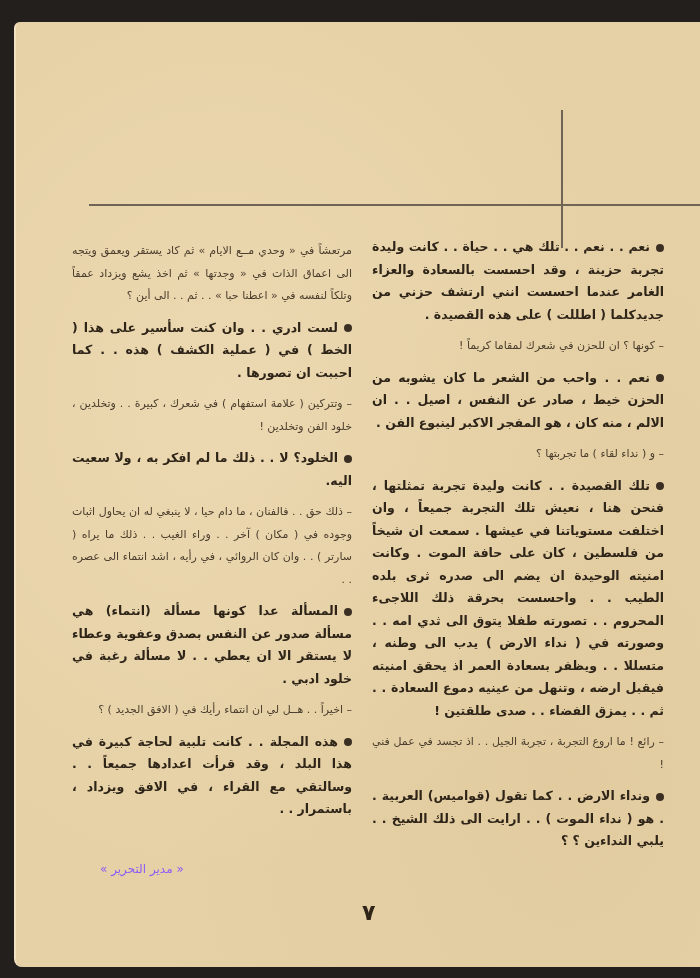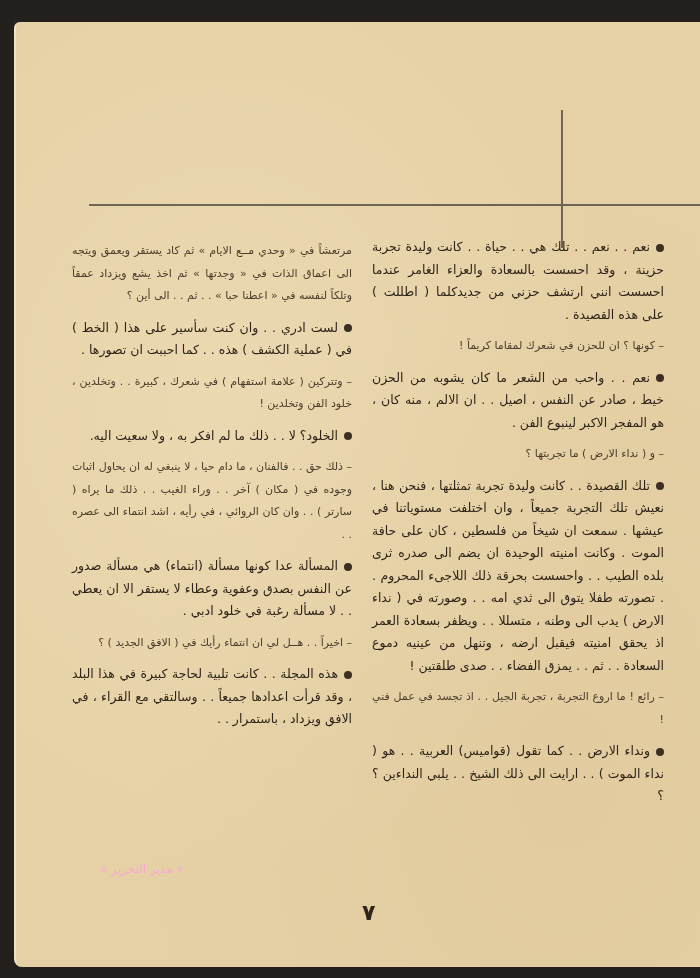--- a/index.html
+++ b/index.html
@@ -37,36 +37,36 @@
       position: absolute;
       direction: rtl;
       text-align: justify;
       color: #2e2418;
       font-size: 12.5px;
       line-height: 22.5px;
     }
     .col-right { left: 372px; width: 292px; top: 236px; }
     .col-left  { left: 72px;  width: 280px; top: 240px; }
     .para { margin: 0 0 9px 0; }
-    .para.answer { font-weight: normal; }
+    .para.answer { font-weight: bold; }
     .para.question { font-size: 11px; color: #4a3d2c; }
     .para .bullet {
       display: inline-block;
       width: 8px; height: 8px;
       border-radius: 50%;
       background: #3a2f22;
       margin-left: 6px;
       vertical-align: middle;
     }
     .signature {
       position: absolute;
       left: 100px; top: 862px;
       direction: rtl;
       font-size: 12px;
-      color: #f9a8d4;
+      color: #8b5cf6;
     }
     .page-number {
       position: absolute;
       left: 362px; top: 900px;
       font-size: 22px;
       font-weight: bold;
       color: #2e2418;
     }
   </style>
 </head>
@@ -74,21 +74,21 @@
 
 <div class="paper">
   <div class="hline"></div>
   <div class="vline"></div>
 </div>
 
 <div class="col col-right" id="col-right">
     <p class="para answer"><span class="bullet"></span><span>نعم . . نعم . . تلك هي . . حياة . . كانت وليدة تجربة حزينة ، وقد احسست بالسعادة والعزاء الغامر عندما احسست انني ارتشف حزني من جديدكلما ( اطللت ) على هذه القصيدة .</span></p>
     <p class="para question"><span>– كونها ؟ ان للحزن في شعرك لمقاما كريماً !</span></p>
     <p class="para answer"><span class="bullet"></span><span>نعم . . واحب من الشعر ما كان يشوبه من الحزن خيط ، صادر عن النفس ، اصيل . . ان الالم ، منه كان ، هو المفجر الاكبر لينبوع الفن .</span></p>
-    <p class="para question"><span>– و ( نداء الارض ) ما تجربتها ؟</span></p>
+    <p class="para question"><span>– و ( نداء لقاء ) ما تجربتها ؟</span></p>
     <p class="para answer"><span class="bullet"></span><span>تلك القصيدة . . كانت وليدة تجربة تمثلتها ، فنحن هنا ، نعيش تلك التجربة جميعاً ، وان اختلفت مستوياتنا في عيشها . سمعت ان شيخاً من فلسطين ، كان على حافة الموت . وكانت امنيته الوحيدة ان يضم الى صدره ثرى بلده الطيب . . واحسست بحرقة ذلك اللاجىء المحروم . . تصورته طفلا يتوق الى ثدي امه . . وصورته في ( نداء الارض ) يدب الى وطنه ، متسللا . . ويظفر بسعادة العمر اذ يحقق امنيته فيقبل ارضه ، وتنهل من عينيه دموع السعادة . . ثم . . يمزق الفضاء . . صدى طلقتين !</span></p>
     <p class="para question"><span>– رائع ! ما اروع التجربة ، تجربة الجيل . . اذ تجسد في عمل فني !</span></p>
     <p class="para answer"><span class="bullet"></span><span>ونداء الارض . . كما تقول (قواميس) العربية . . هو ( نداء الموت ) . . ارايت الى ذلك الشيخ . . يلبي النداءين ؟ ؟</span></p>
   </div>
 <div class="col col-left" id="col-left">
     <p class="para question"><span>مرتعشاً في « وحدي مــع الايام » ثم كاد يستقر ويعمق ويتجه الى اعماق الذات في « وجدتها » ثم اخذ يشع ويزداد عمقاً وتلكاً لنفسه في « اعطنا حبا » . . ثم . . الى أين ؟</span></p>
     <p class="para answer"><span class="bullet"></span><span>لست ادري . . وان كنت سأسير على هذا ( الخط ) في ( عملية الكشف ) هذه . . كما احببت ان تصورها .</span></p>
     <p class="para question"><span>– وتتركين ( علامة استفهام ) في شعرك ، كبيرة . . وتخلدين ، خلود الفن وتخلدين !</span></p>
     <p class="para answer"><span class="bullet"></span><span>الخلود؟ لا . . ذلك ما لم افكر به ، ولا سعيت اليه.</span></p>
     <p class="para question"><span>– ذلك حق . . فالفنان ، ما دام حيا ، لا ينبغي له ان يحاول اثبات وجوده في ( مكان ) آخر . . وراء الغيب . . ذلك ما يراه ( سارتر ) . . وان كان الروائي ، في رأيه ، اشد انتماء الى عصره . .</span></p>

